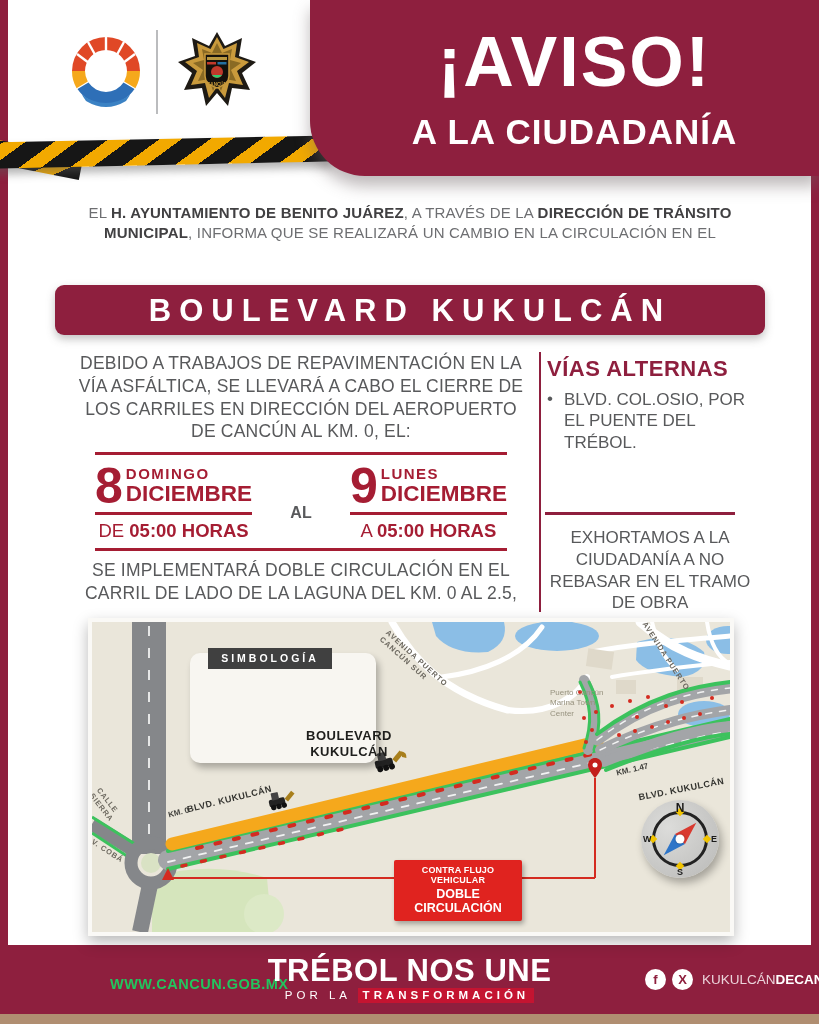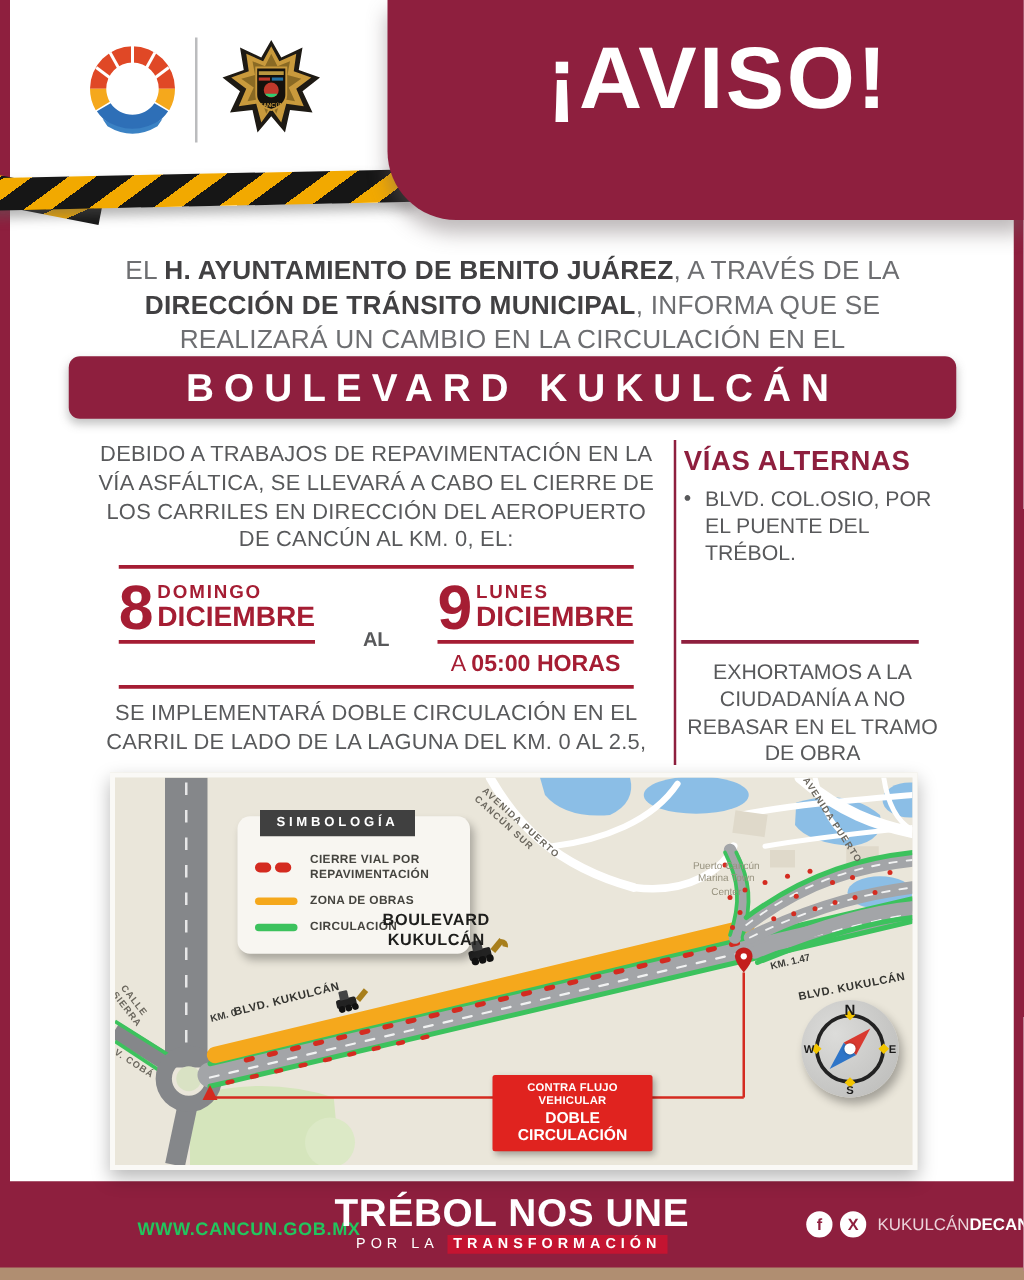--- a/index.html
+++ b/index.html
@@ -21,21 +21,21 @@
   .logo-divider{left:156px;top:30px;width:2px;height:84px;background:#BBBCBE;}
   .badge{left:176px;top:30px;width:82px;height:84px;}
   .tape{left:-10px;top:139px;width:342px;height:26px;
     background:repeating-linear-gradient(-35deg,#161616 0 17px,#F2A900 17px 30px);
     transform:rotate(-1.2deg);box-shadow:0 6px 9px rgba(90,90,90,.45);}
   .tape2{left:-14px;top:147px;width:96px;height:24px;
     background:repeating-linear-gradient(-35deg,#161616 0 15px,#F2A900 15px 26px);
     transform:rotate(11deg);z-index:0;}
 
   
-  .intro{left:60px;top:203px;width:700px;text-align:center;font-size:21px;
+  .intro{left:60px;top:203px;width:700px;text-align:center;font-size:15px;
     line-height:1.32;color:#6D6E71;letter-spacing:.2px;}
   .intro b{color:#414042;font-weight:800;}
 
   
   .banner{left:55px;top:285px;width:710px;height:50px;background:#8E1F3E;border-radius:9px;
     color:#fff;font-size:31px;font-weight:800;letter-spacing:8px;text-align:center;
     line-height:51px;box-shadow:0 4px 8px rgba(80,80,80,.35);}
 
   
   .para{color:#58595B;font-size:17.5px;line-height:1.3;text-align:center;letter-spacing:.2px;}
@@ -71,21 +71,21 @@
   .map-frame{left:88px;top:618px;width:638px;height:310px;background:#EAE6DA;
     border:4px solid #FAF9F6;box-shadow:0 6px 14px rgba(0,0,0,.28);overflow:hidden;}
   .map-frame svg{position:absolute;left:0;top:0;}
   .mlabel{position:absolute;color:#6B675E;font-weight:700;}
   .lbl-boulevard{left:205px;top:106px;width:104px;text-align:center;font-size:13px;
     font-weight:800;color:#1E1E1C;line-height:1.2;letter-spacing:.5px;}
   .lbl-avpuerto{left:298px;top:6px;width:118px;font-size:7.5px;letter-spacing:1px;
     transform:rotate(42deg);transform-origin:left top;}
   .lbl-avpuerto2{left:556px;top:-2px;width:95px;font-size:7.5px;letter-spacing:1px;
     transform:rotate(57deg);transform-origin:left top;}
-  .lbl-marina{left:458px;top:66px;width:62px;text-align:center;font-size:8px;
+  .lbl-marina{left:458px;top:66px;width:62px;text-align:left;font-size:8px;
     font-weight:400;color:#97927F;line-height:1.3;}
   .lbl-km{font-size:8px;font-weight:800;color:#3E3E3A;}
   .lbl-km0{left:76px;top:186px;transform:rotate(-14deg);}
   .lbl-km147{left:524px;top:143px;transform:rotate(-13deg);}
   .lbl-blvd{font-size:9px;font-weight:800;color:#33332F;letter-spacing:.5px;white-space:nowrap;}
   .lbl-blvd1{left:94px;top:172px;transform:rotate(-14deg);}
   .lbl-blvd2{left:546px;top:162px;transform:rotate(-11deg);}
   .lbl-sierra{left:10px;top:164px;width:60px;font-size:7.5px;letter-spacing:.8px;
     transform:rotate(52deg);transform-origin:left top;}
   .lbl-coba{left:-2px;top:212px;width:52px;font-size:7.5px;letter-spacing:.8px;
@@ -148,20 +148,21 @@
 <body>
 
 <div id="poster">
 
   <div class="abs white-card"></div>
 
   <div class="abs tape2"></div>
   <div class="abs tape"></div>
   <div class="abs aviso-panel"></div>
   <div class="abs aviso-title">¡AVISO!</div>
+  <div class="abs aviso-subtitle">A LA CIUDADANÍA</div>
 
   <div class="abs logo-cancun">
     <svg width="76" height="76" viewBox="0 0 76 76">
       <defs>
           <mask id="hole">
             <rect width="76" height="76" fill="#fff"></rect>
             <circle cx="38" cy="38" r="13" fill="#000"></circle>
           </mask>
         </defs>
       <g mask="url(#hole)">
@@ -209,20 +210,21 @@
 
   <div class="abs dates">
     <div class="dgroup">
       <div class="dg-top">
         <div class="day">8</div>
         <div class="dg-right">
           <div class="weekday">DOMINGO</div>
           <div class="month">DICIEMBRE</div>
         </div>
       </div>
+      <div class="dtime"><span>DE </span><span class="tbold">05:00 HORAS</span></div>
     </div>
     <div class="connector">AL</div>
     <div class="dgroup">
       <div class="dg-top">
         <div class="day">9</div>
         <div class="dg-right">
           <div class="weekday">LUNES</div>
           <div class="month">DICIEMBRE</div>
         </div>
       </div>
@@ -348,41 +350,20 @@
         <rect x="-6" y="-11" width="8" height="8" rx="1" fill="#444"></rect>
         <path d="M8,-2 L17,-9 L20,-5 L11,2 Z" fill="#A87F1C"></path>
         <circle cx="-6" cy="5" r="3" fill="#111"></circle>
           <circle cx="0" cy="5" r="3" fill="#111"></circle>
           <circle cx="6" cy="5" r="3" fill="#111"></circle>
       </g>
     </svg>
 
     <div class="abs legend-box"></div>
     <div class="abs legend-tag">SIMBOLOGÍA</div>
-    <div class="legend-rows">
-      <div class="legend-row">
-        <span class="lg-marker">
-            <span class="pill pill-red"></span>
-            <span class="pill pill-red"></span>
-          </span>
-        <span class="lg-label">CIERRE VIAL POR REPAVIMENTACIÓN</span>
-      </div>
-      <div class="legend-row">
-        <span class="lg-marker">
-            <span class="pill pill-orange"></span>
-          </span>
-        <span class="lg-label">ZONA DE OBRAS</span>
-      </div>
-      <div class="legend-row">
-        <span class="lg-marker">
-            <span class="pill pill-green"></span>
-          </span>
-        <span class="lg-label">CIRCULACIÓN</span>
-      </div>
-    </div>
 
     <div class="mlabel lbl-boulevard">BOULEVARD KUKULCÁN</div>
     <div class="mlabel lbl-avpuerto">AVENIDA PUERTO CANCÚN SUR</div>
     <div class="mlabel lbl-avpuerto2">AVENIDA PUERTO</div>
     <div class="mlabel lbl-marina">Puerto Cancún Marina Town Center</div>
     <div class="mlabel lbl-km lbl-km0">KM. 0</div>
     <div class="mlabel lbl-km lbl-km147">KM. 1.47</div>
     <div class="mlabel lbl-blvd lbl-blvd1">BLVD. KUKULCÁN</div>
     <div class="mlabel lbl-blvd lbl-blvd2">BLVD. KUKULCÁN</div>
     <div class="mlabel lbl-sierra">CALLE SIERRA</div>

